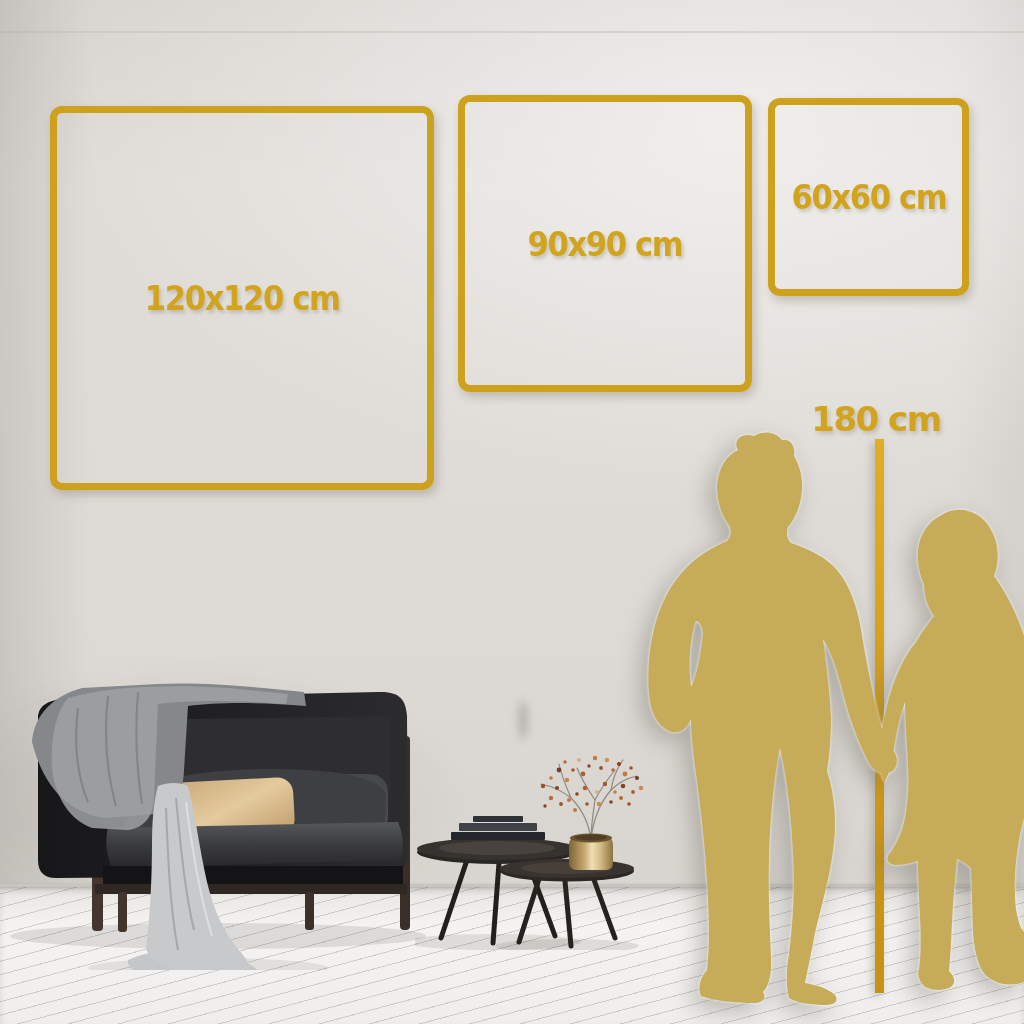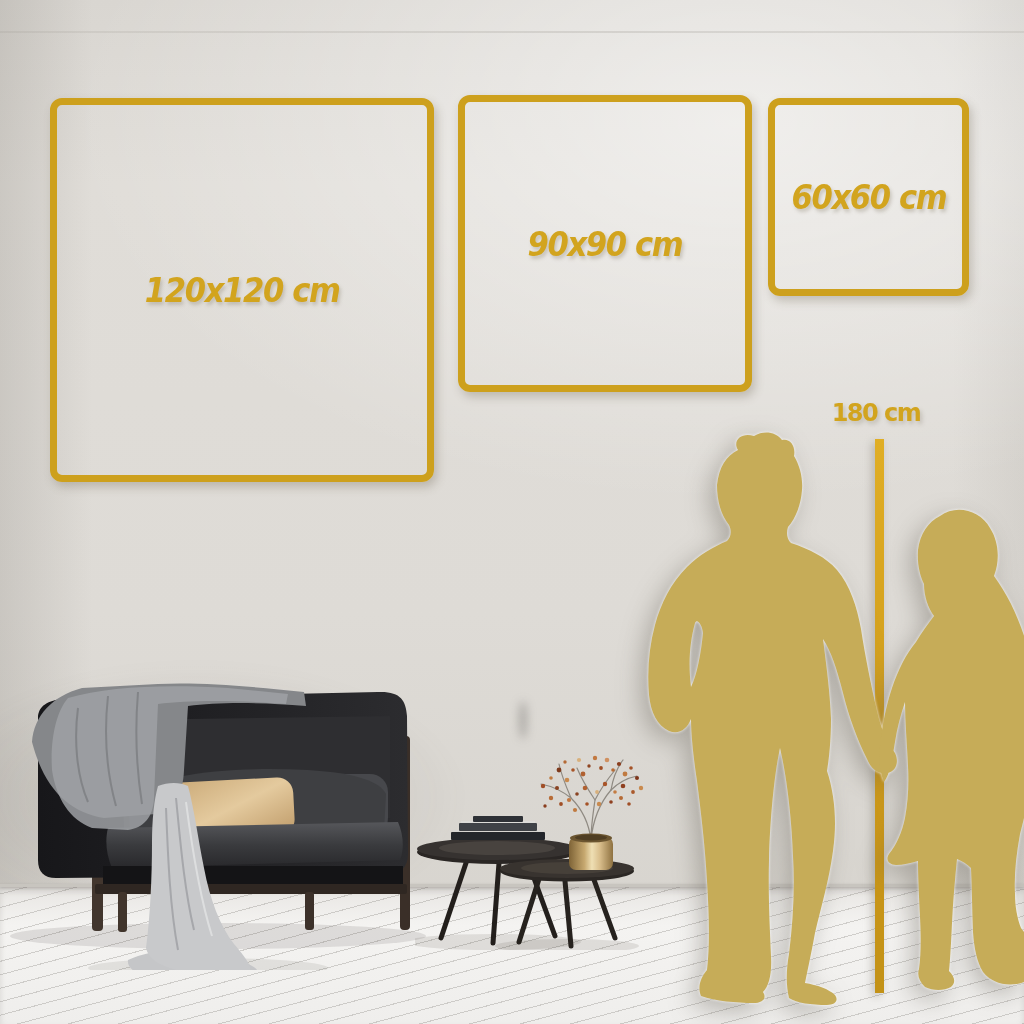--- a/index.html
+++ b/index.html
@@ -25,31 +25,31 @@
     background:#C8C5BF;box-shadow:0 1px 3px rgba(80,75,68,0.25);}
   .wall-smudge{position:absolute;left:519px;top:701px;width:8px;height:38px;
     background:rgba(95,93,90,0.38);border-radius:50%;filter:blur(5px);}
   .sofa-wall-shadow{position:absolute;left:-30px;top:660px;width:500px;height:250px;
     background:radial-gradient(ellipse at 45% 55%, rgba(80,75,68,0.16), rgba(80,75,68,0) 70%);
     filter:blur(6px);}
 
   
   .frame{position:absolute;border:7px solid var(--accent-gold,#CDA01D);border-radius:12px;
     box-shadow:3px 5px 10px rgba(105,95,75,0.30);
-    display:flex;align-items:center;justify-content:center;z-index:2;font-style:italic;}
+    display:flex;align-items:center;justify-content:center;z-index:2;}
   .frame-label{font-weight:bold;font-size:34px;letter-spacing:-1.5px;
     color:var(--label-gold,#D2A41E);transform:scaleX(0.9);transform-origin:center;
     text-shadow:2px 3px 4px rgba(110,100,80,0.28);white-space:nowrap;}
-  #frame-large {left:50px; top:98px; width:370px;height:370px;}
+  #frame-large {left:50px; top:106px; width:370px;height:370px;}
   #frame-medium{left:458px;top:95px; width:280px;height:283px;justify-content:center;}
   #frame-small {left:768px;top:98px; width:187px;height:184px;}
 
   
   .height-label{position:absolute;left:806px;top:399px;width:140px;text-align:center;
-    font-weight:bold;font-size:24px;letter-spacing:-1.5px;color:var(--label-gold,#D2A41E);
+    font-weight:bold;font-size:34px;letter-spacing:-1.5px;color:var(--label-gold,#D2A41E);
     text-shadow:2px 3px 4px rgba(110,100,80,0.28);z-index:7;white-space:nowrap;}
   .height-line{position:absolute;left:875px;top:439px;width:9px;height:554px;
     background:linear-gradient(180deg,#E0AE25,#CB9718 70%,#C39217);
     filter:drop-shadow(-3px 3px 4px rgba(110,105,95,0.35));z-index:5;}
 
   
   .sofa-svg{position:absolute;left:8px;top:678px;z-index:3;}
   .tables-svg{position:absolute;left:415px;top:740px;z-index:4;}
   .couple-svg{position:absolute;left:640px;top:430px;z-index:6;
     filter:drop-shadow(0 0 1.5px rgba(255,255,255,0.9)) drop-shadow(-7px 8px 12px rgba(100,95,85,0.40));}

